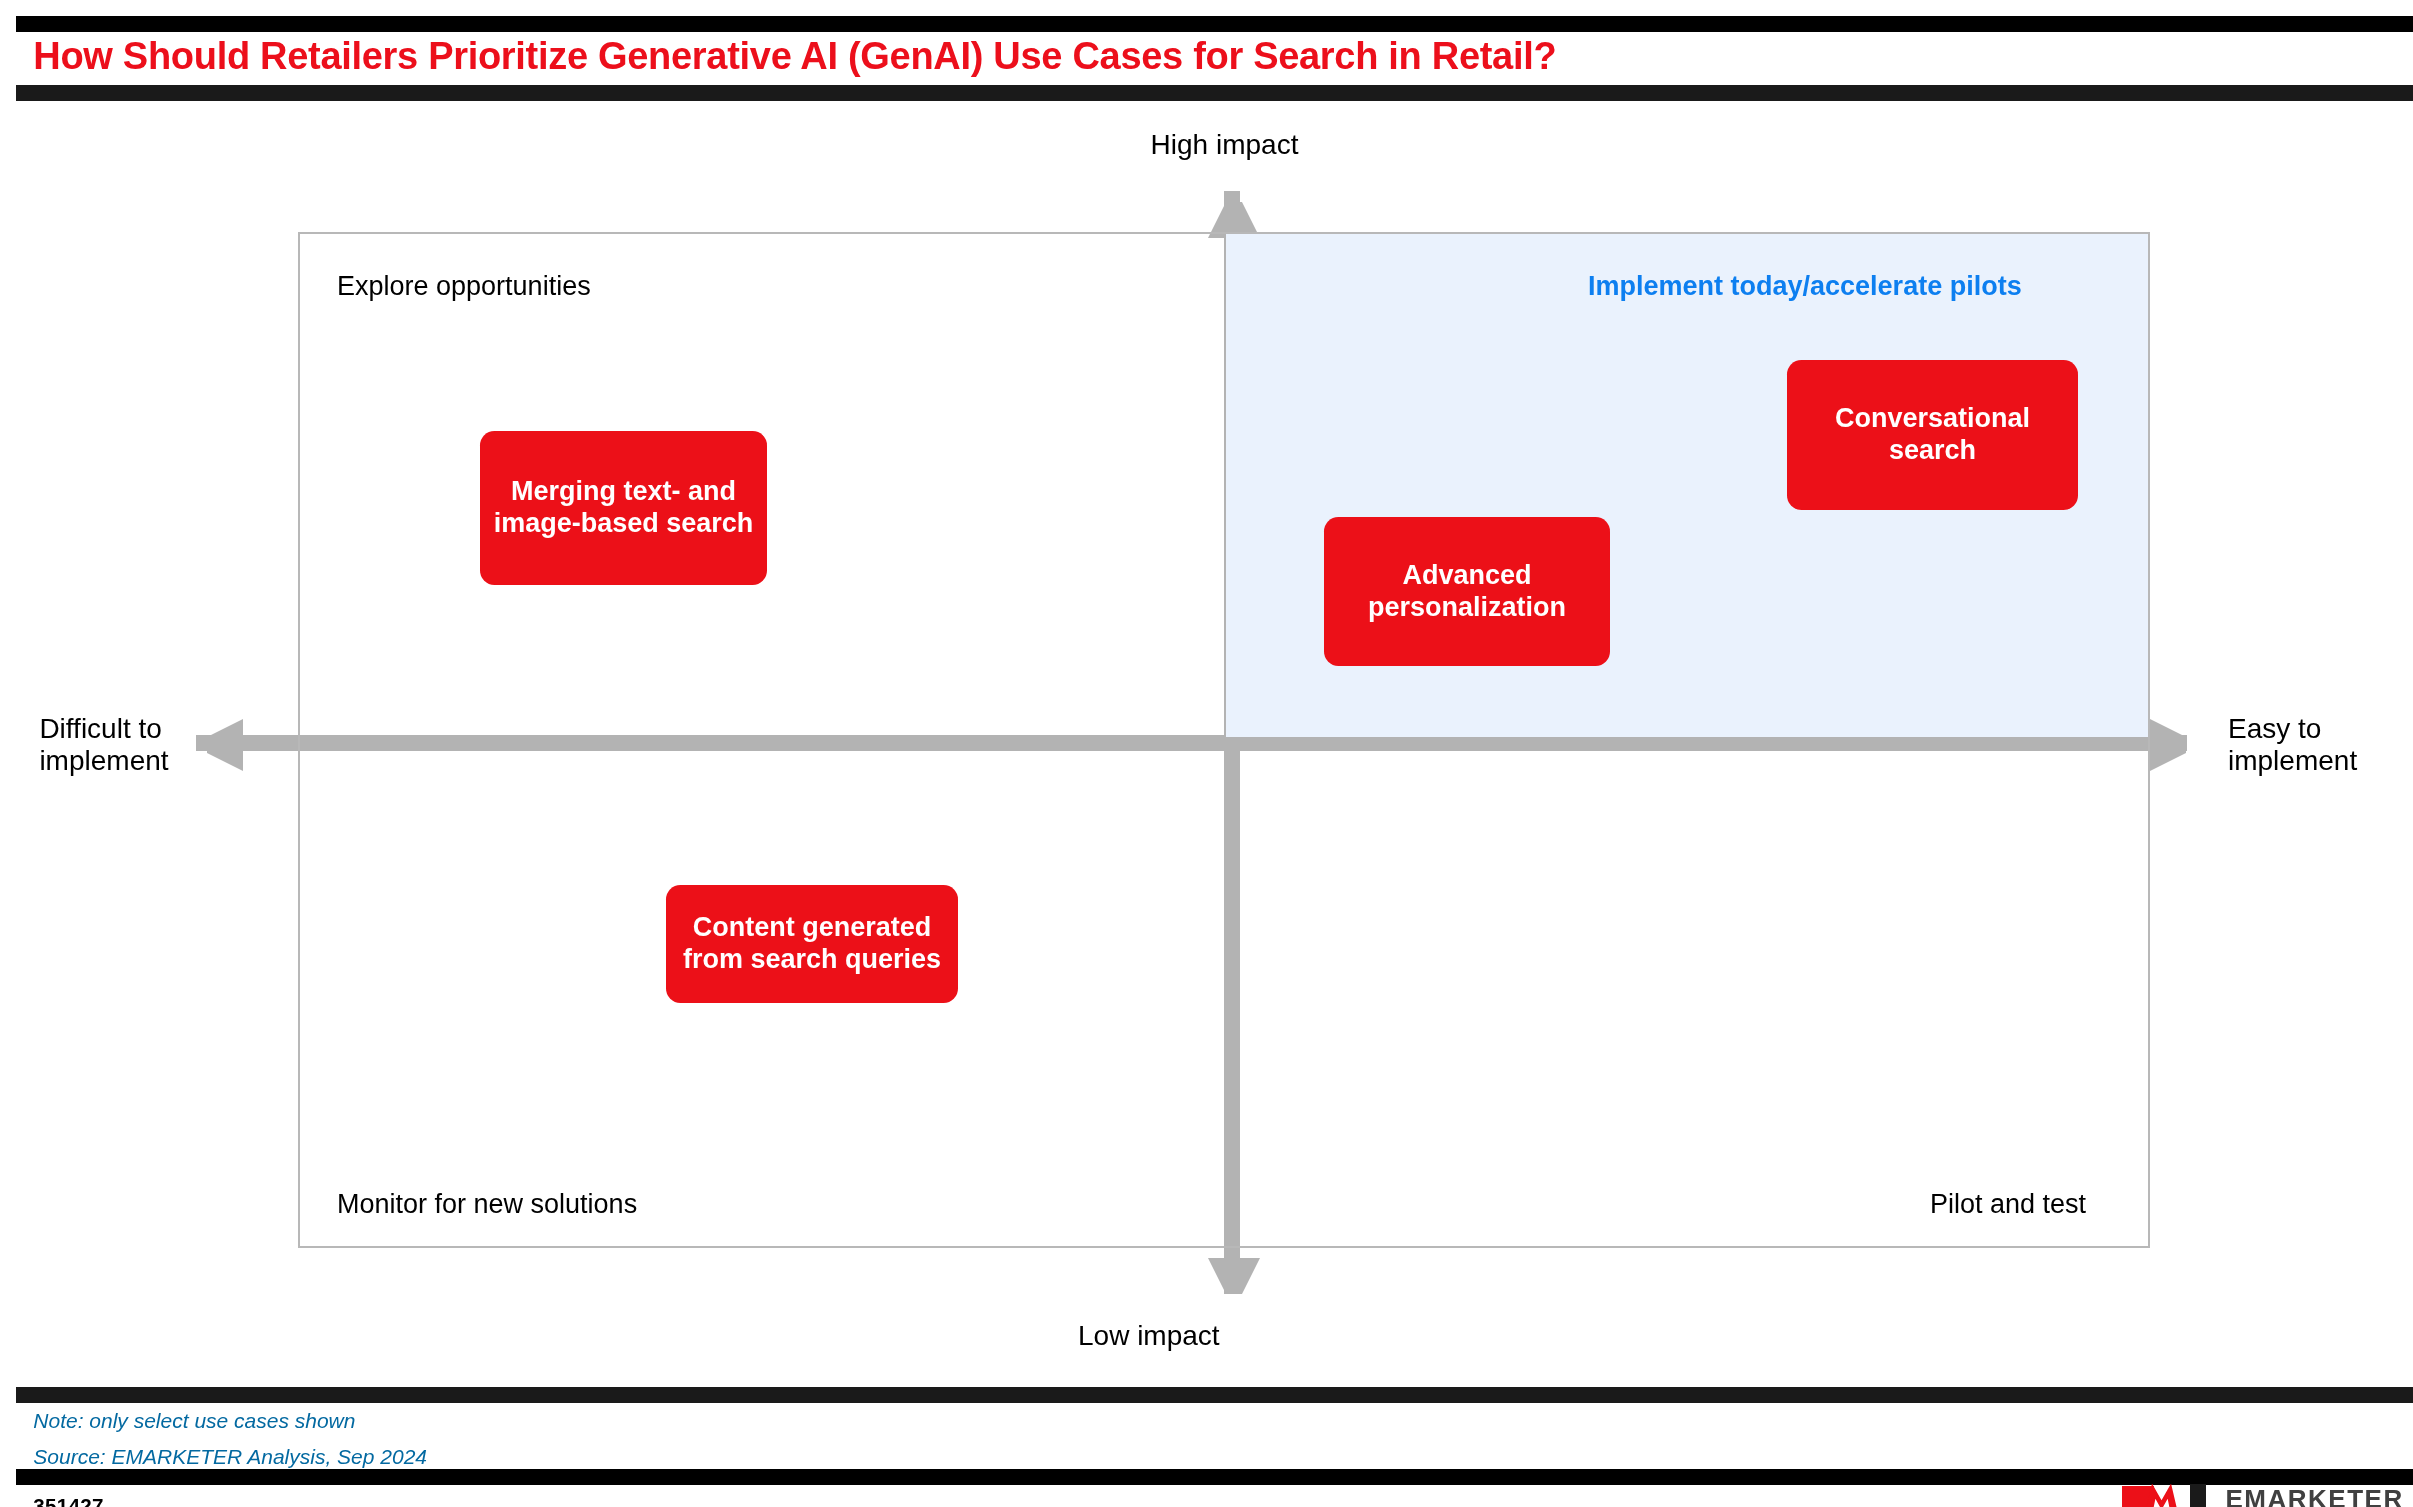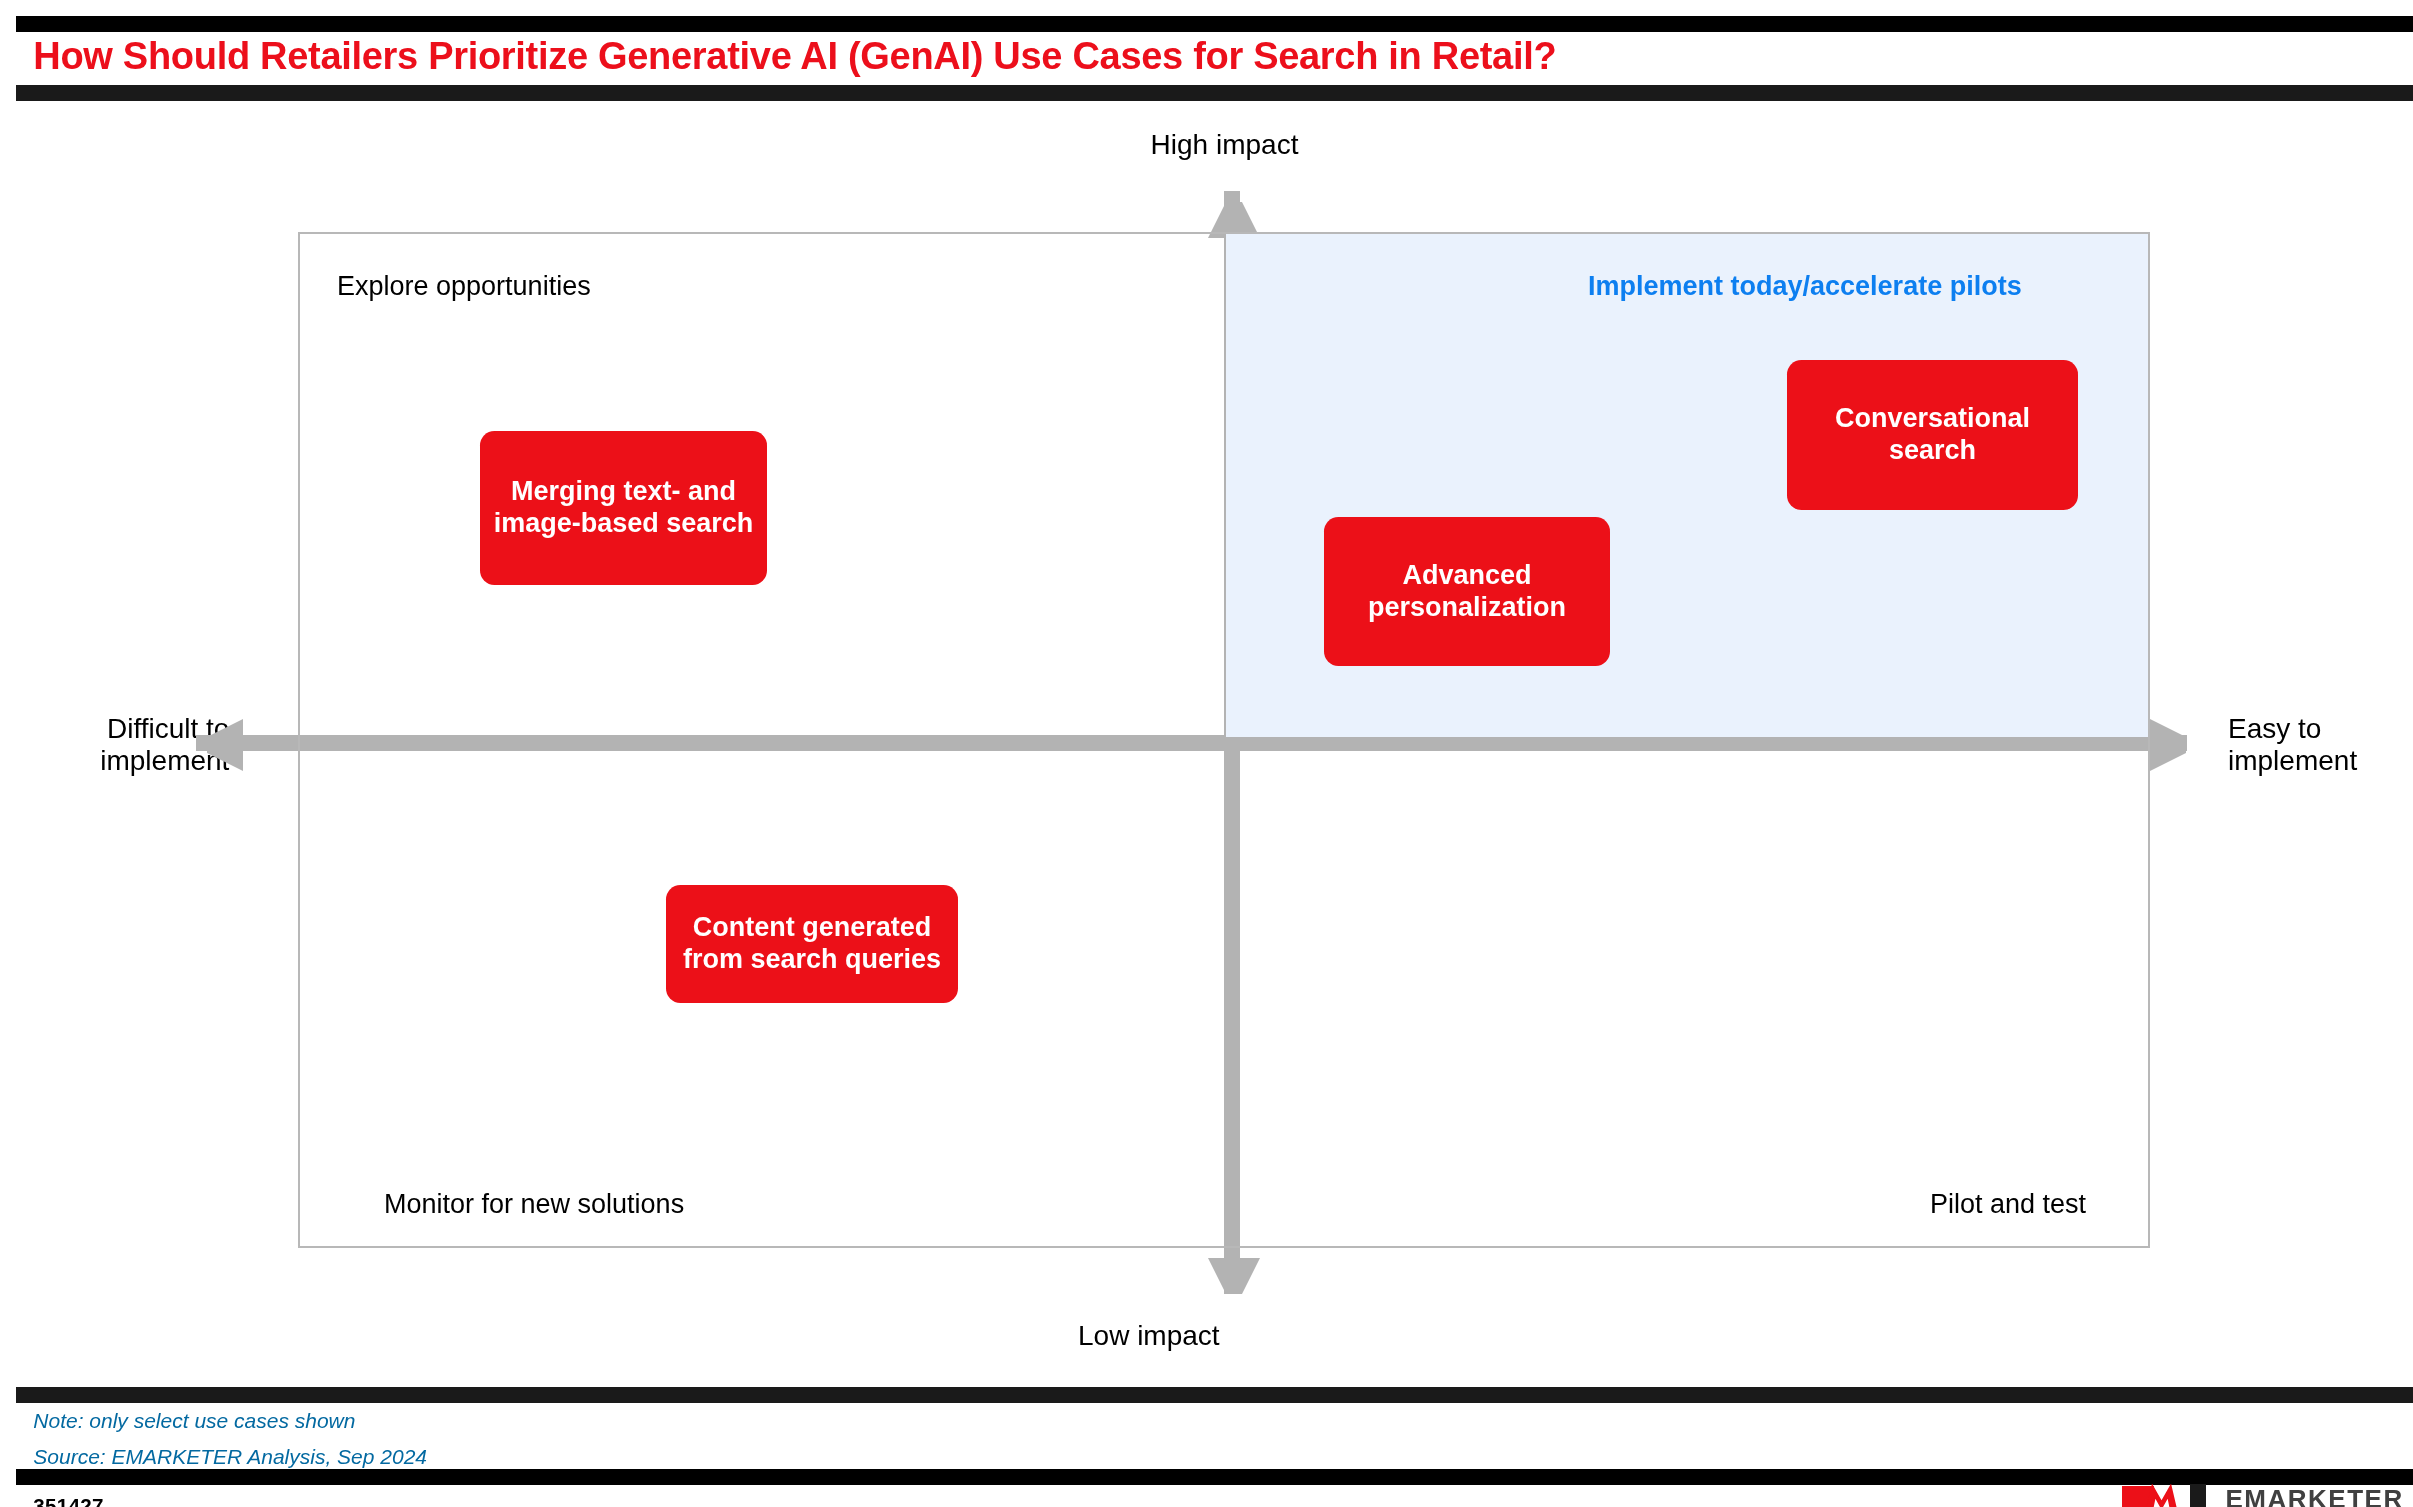--- a/index.html
+++ b/index.html
@@ -44,21 +44,21 @@
   
   .axis-label {
     position: absolute;
     font-size: 28px;
     font-weight: normal;
     color: #000000;
     line-height: 1.16;
   }
   #label-high-impact { left: 1054px; top: 105px; width: 309px; text-align: center; }
   #label-low-impact  { left: 1054px; top: 1296px; width: 309px; }
-  #label-difficult   { left: 15.4px;  top: 689px; width: 206px; text-align: right; }
+  #label-difficult   { left: 15.4px;  top: 689px; width: 206px; }
   #label-easy        { left: 2204px; top: 689px; width: 201px; text-align: left; }
 
   
   .axis-line-v {
     position: absolute;
     left: 1208px; top: 175px;
     width: 4.1px; height: 1103px;
     background: #b3b3b3;
   }
   .axis-line-h {
@@ -112,21 +112,21 @@
 
   
   .quad-caption {
     position: absolute;
     font-size: 27px;
     color: #000000;
     white-space: nowrap;
   }
   #quad-explore   { left: 313px;  top: 247px; }
   #quad-implement { left: 1564px; top: 247px; color: #0d7ff0; font-weight: bold; }
-  #quad-monitor   { left: 313px;  top: 1165px; margin-left: 47px; }
+  #quad-monitor   { left: 313px;  top: 1165px; }
   #quad-pilot     { left: 1906px; top: 1165px; }
 
   
   .case-box {
     position: absolute;
     background: #ec1018;
     border-radius: 14.4px;
     display: flex;
     align-items: center;
     justify-content: center;

